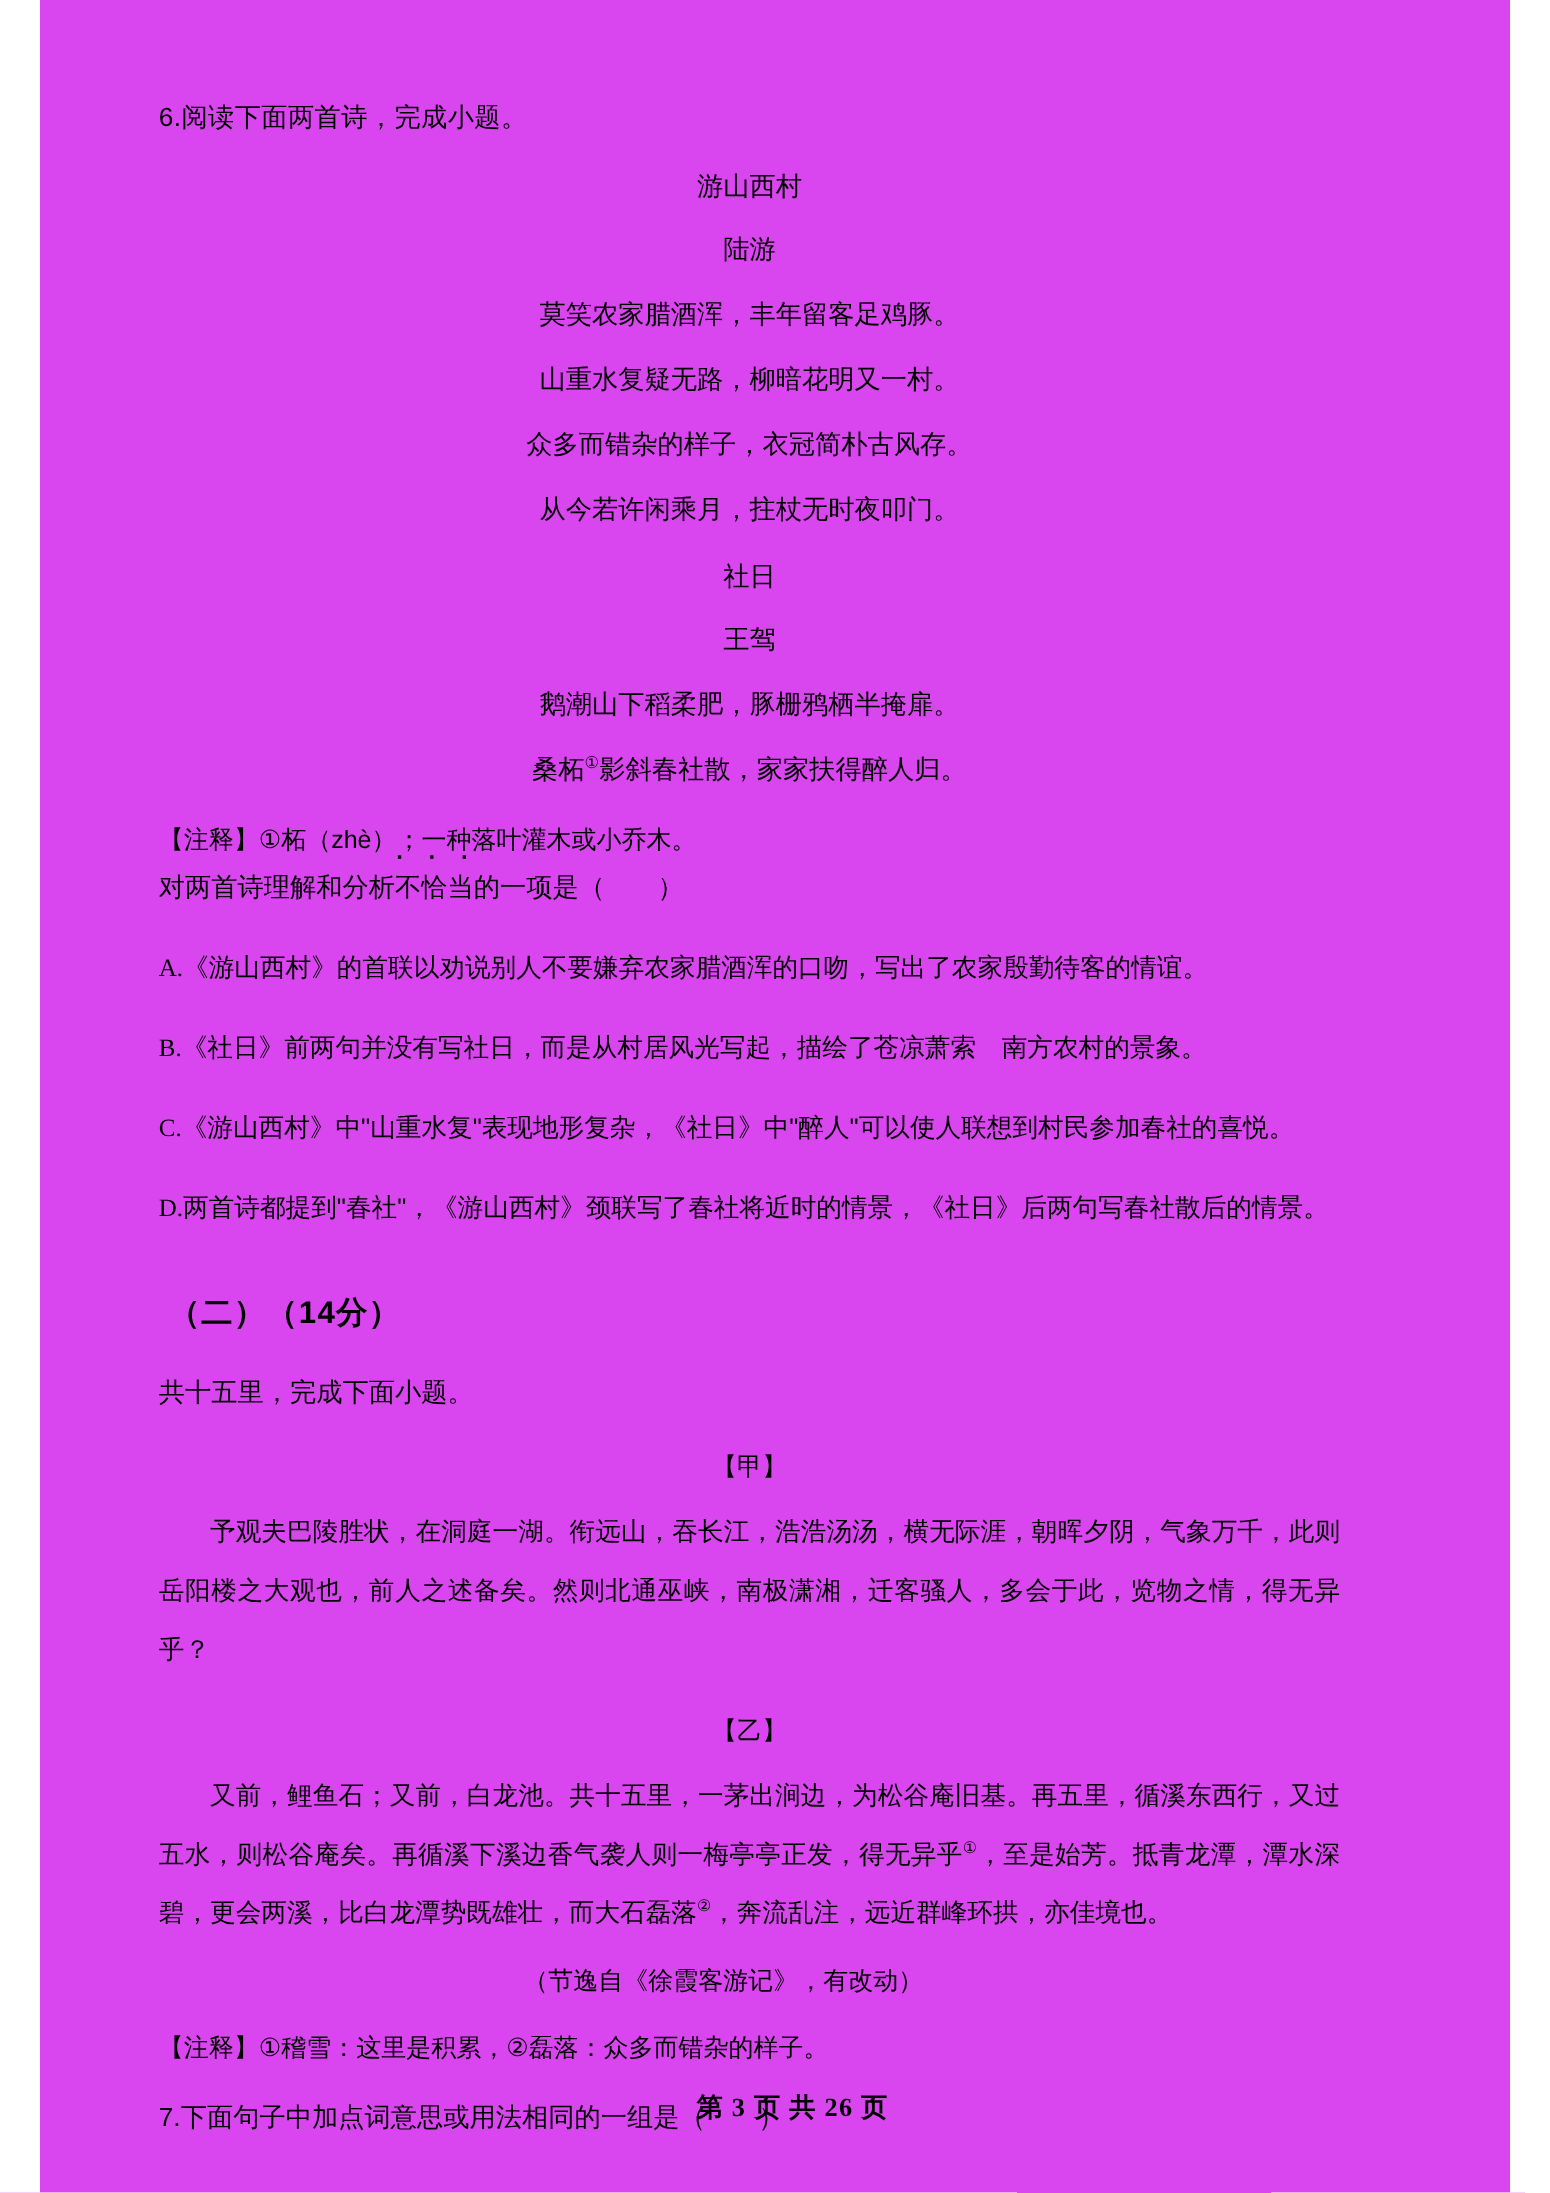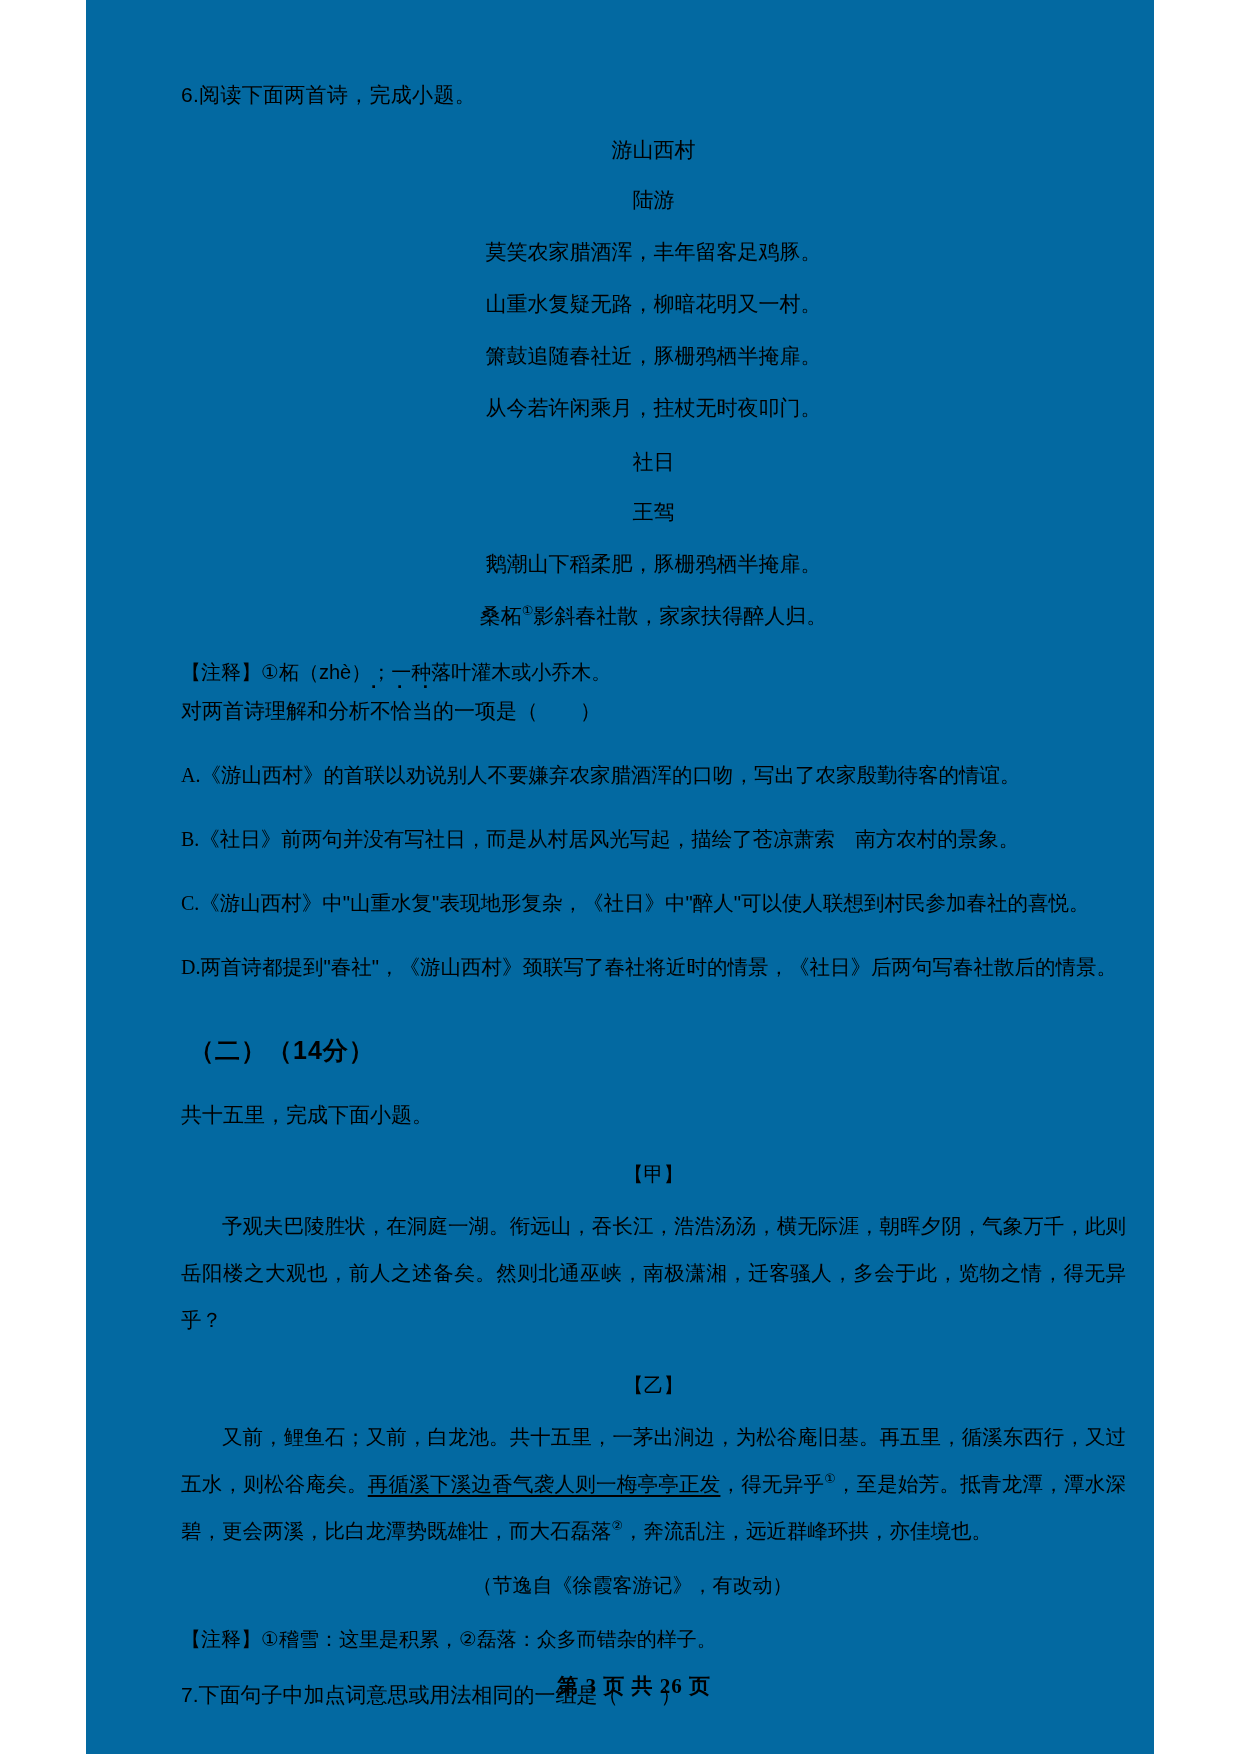--- a/index.html
+++ b/index.html
@@ -6,24 +6,24 @@
     margin: 0;
     padding: 0;
     background: #ffffff;
   }
   body {
     font-family: "Liberation Sans", "DejaVu Sans", sans-serif;
     color: #000000;
   }
   #page {
     position: relative;
-    width: 1068px;
+    width: 1176px;
     height: 1754px;
     margin: 0 auto;
-    background: #0369a1;
+    background: #d946ef;
     overflow: hidden;
     box-sizing: border-box;
     padding: 0;
   }
   .content {
     position: absolute;
     left: 95px;
     top: 78px;
     width: 945px;
   }
@@ -127,21 +127,21 @@
   .note2 {
     font-size: 20px;
     line-height: 34px;
     margin: 20px 0 0 0;
   }
   .q7 {
     font-size: 21px;
     line-height: 34px;
     margin: 22px 0 0 0;
   }
-  .ul { text-decoration: underline; text-underline-offset: 4px; }
+  .ul { text-underline-offset: 4px; }
   sup {
     font-size: 0.62em;
     vertical-align: super;
     line-height: 0;
   }
   .footer {
     position: absolute;
     left: 0;
     right: 0;
     top: 1672px;
@@ -159,21 +159,21 @@
 <div id="page">
 
   <div class="content">
 
     <p class="q-line">6.阅读下面两首诗，完成小题。</p>
 
     <p class="poem-title">游山西村</p>
     <p class="poem-author">陆游</p>
     <p class="poem-line">莫笑农家腊酒浑，丰年留客足鸡豚。</p>
     <p class="poem-line">山重水复疑无路，柳暗花明又一村。</p>
-    <p class="poem-line">箫鼓追随春社近，豚栅鸦栖半掩扉。</p>
+    <p class="poem-line">众多而错杂的样子，衣冠简朴古风存。</p>
     <p class="poem-line">从今若许闲乘月，拄杖无时夜叩门。</p>
 
     <p class="poem-title">社日</p>
     <p class="poem-author">王驾</p>
     <p class="poem-line">鹅潮山下稻柔肥，豚栅鸦栖半掩扉。</p>
     <p class="poem-line"><span>桑柘</span><sup>①</sup><span>影斜春社散，家家扶得醉人归。</span></p>
 
     <p class="note-line">【注释】①柘（zhè）；一种落叶灌木或小乔木。</p>
 
     <div class="stem-wrap">

